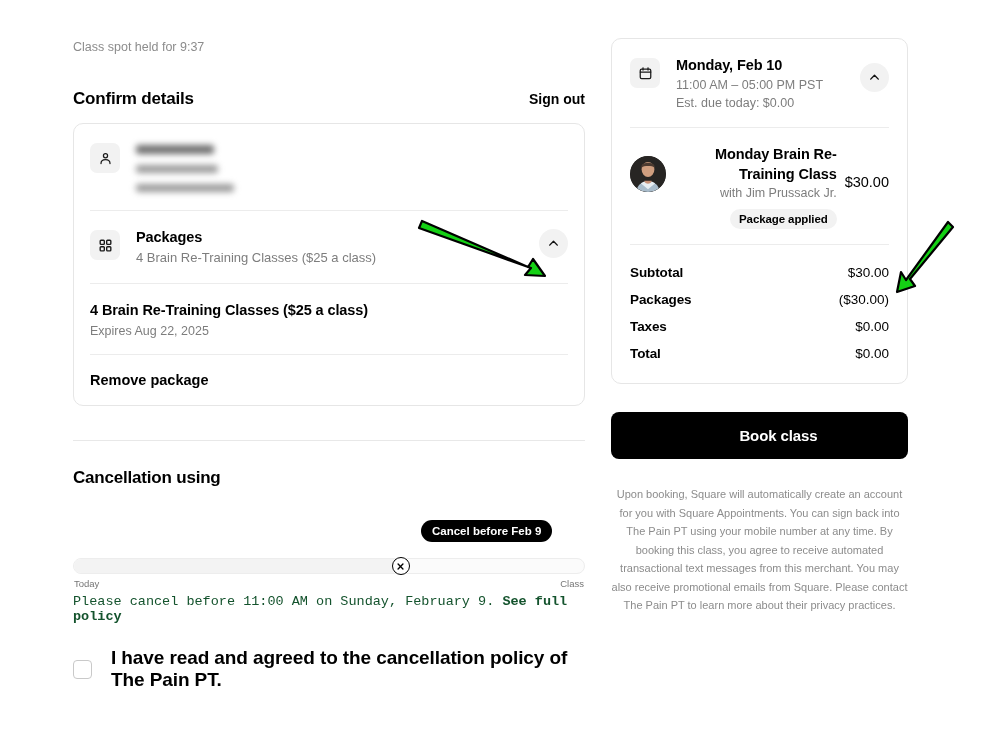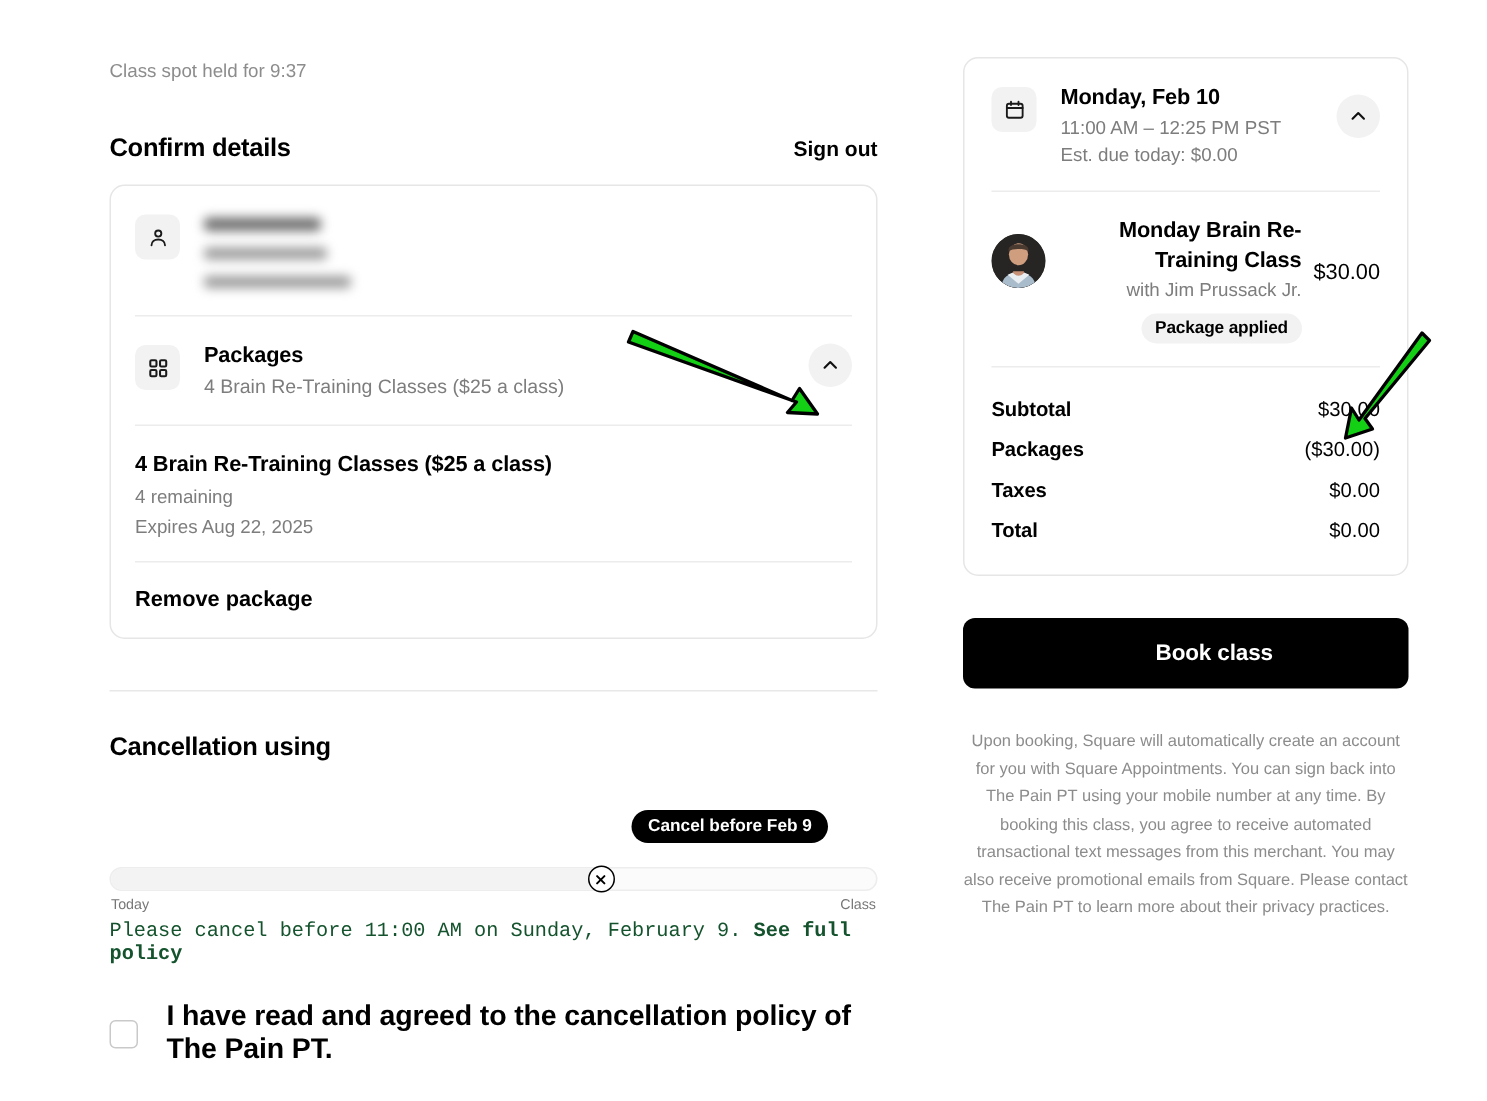--- a/index.html
+++ b/index.html
@@ -89,21 +89,21 @@
   .policy-text b { font-weight: bold; cursor: pointer; }
 
   .agree-row { display: flex; align-items: center; margin-top: 23px; }
   .checkbox {
     width: 19px; height: 19px; border: 1.6px solid #c9c9c9; border-radius: 4px;
     background: #fff; flex: none; cursor: pointer;
   }
   .agree-label { font-size: 19px; font-weight: bold; margin-left: 19px; letter-spacing: -0.1px; }
 
   
-  .right-col { position: absolute; left: 642px; top: 38px; width: 297px; }
+  .right-col { position: absolute; left: 611px; top: 38px; width: 297px; }
 
   .summary-card { border: 1px solid #e6e6e6; border-radius: 10px; background: #fff; padding: 0 18px; }
   .sum-top { display: flex; align-items: flex-start; padding: 18px 0 17px 0; }
   .sum-date { font-size: 14.5px; font-weight: bold; letter-spacing: -0.1px; }
   .sum-time { font-size: 12.5px; color: #7d7d7d; margin-top: 5px; }
   .sum-due { font-size: 12.5px; color: #7d7d7d; margin-top: 4px; }
   .sum-div { height: 1px; background: #ececec; }
 
   .item-row { display: flex; align-items: flex-start; padding: 16px 0 15px 0; text-align: right; }
   .avatar {
@@ -187,21 +187,20 @@
           <svg width="13" height="13" viewBox="0 0 24 24" fill="none" stroke="#111" stroke-width="2.6" stroke-linecap="round" stroke-linejoin="round">
             <polyline points="5,15 12,8 19,15"></polyline>
           </svg>
         </button>
       </div>
 
       <div class="card-divider"></div>
 
       <div class="pkg-detail">
         <div class="pkg-detail-title">4 Brain Re-Training Classes ($25 a class)</div>
-        <div class="pkg-detail-line">4 remaining</div>
         <div class="pkg-detail-line">Expires Aug 22, 2025</div>
       </div>
 
       <div class="card-divider"></div>
 
       <div class="remove-row">Remove package</div>
     </div>
 
     <div class="hr-wide"></div>
 
@@ -241,21 +240,21 @@
         <span class="sq-icon">
           <svg width="15" height="15" viewBox="0 0 24 24" fill="none" stroke="#1a1a1a" stroke-width="2" stroke-linecap="round" stroke-linejoin="round">
             <rect x="3.6" y="5" width="16.8" height="15" rx="2.2"></rect>
             <line x1="3.6" y1="9.6" x2="20.4" y2="9.6"></line>
             <line x1="8" y1="2.8" x2="8" y2="6.4"></line>
             <line x1="16" y1="2.8" x2="16" y2="6.4"></line>
           </svg>
         </span>
         <div style="flex:1">
           <div class="sum-date">Monday, Feb 10</div>
-          <div class="sum-time">11:00 AM – 12:25 PM PST</div>
+          <div class="sum-time">11:00 AM – 05:00 PM PST</div>
           <div class="sum-due">Est. due today: $0.00</div>
         </div>
         <button class="circle-btn" style="margin-top:6px">
           <svg width="13" height="13" viewBox="0 0 24 24" fill="none" stroke="#111" stroke-width="2.6" stroke-linecap="round" stroke-linejoin="round">
             <polyline points="5,15 12,8 19,15"></polyline>
           </svg>
         </button>
       </div>
 
       <div class="sum-div"></div>

